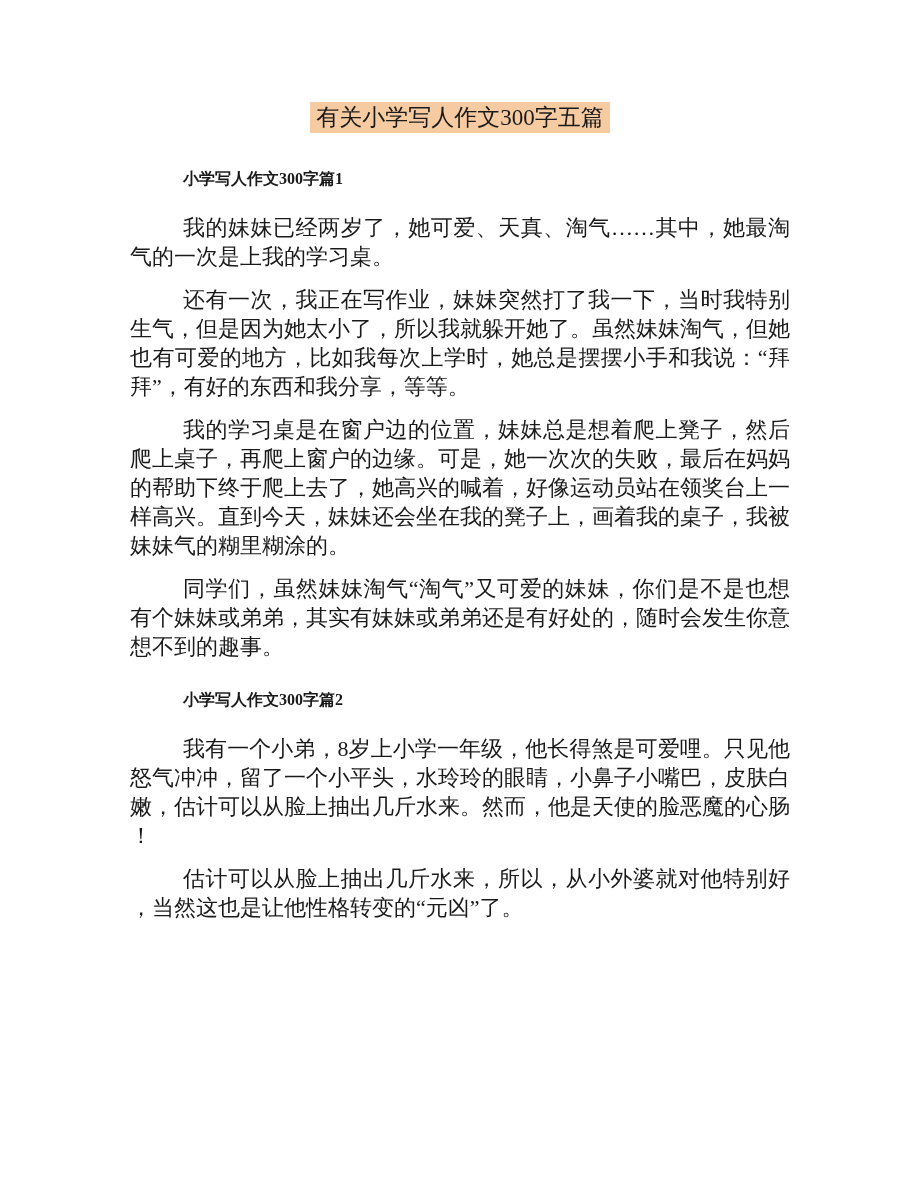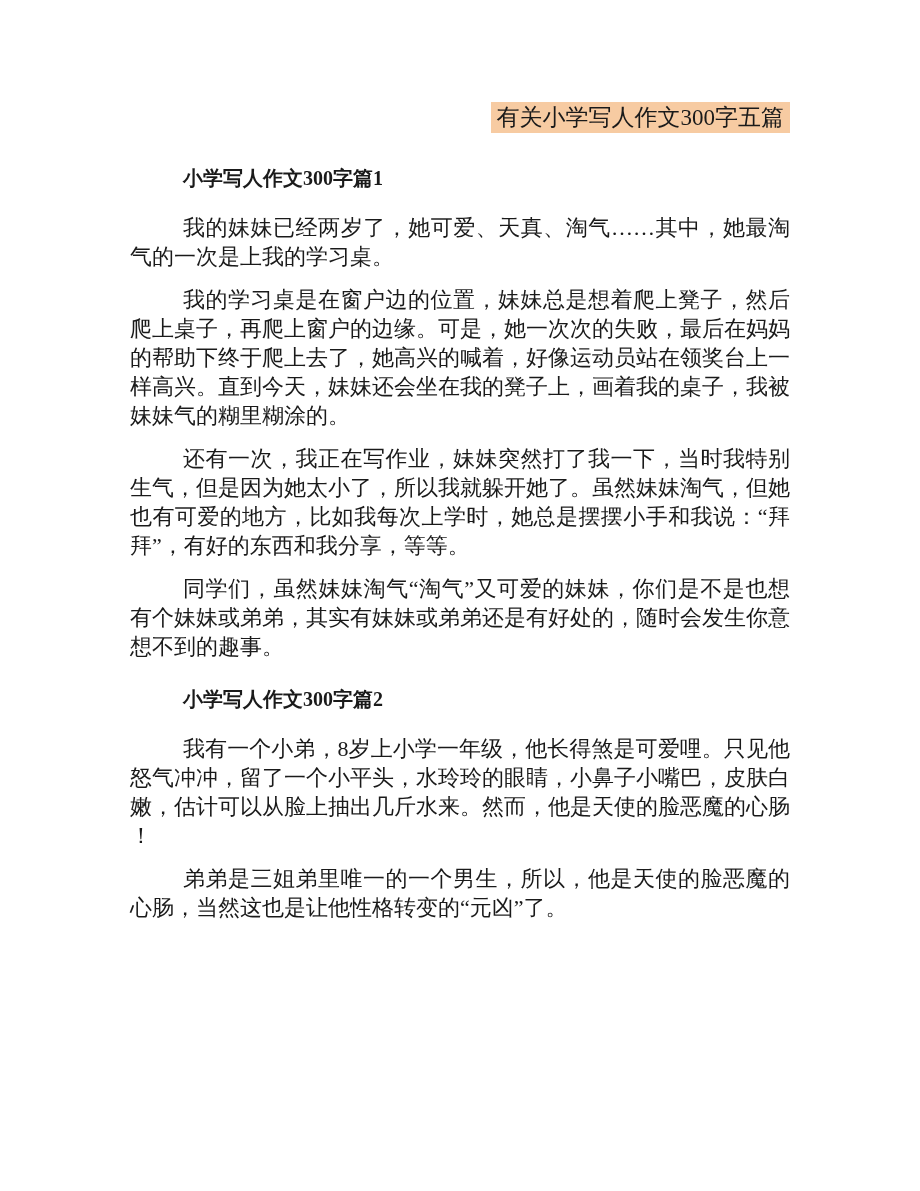--- a/index.html
+++ b/index.html
@@ -13,32 +13,32 @@
     height: 1191px;
     margin: 0 auto;
     background: #ffffff;
     overflow: hidden;
     font-family: "Liberation Serif", "DejaVu Serif", serif;
     color: #1a1a1a;
     box-sizing: border-box;
     padding: 102px 130px 0 130px;
   }
   .doc-title {
-    text-align: right;
+    text-align: center;
     font-size: 23px;
     line-height: 32px;
     margin: 0 0 30px 0;
     font-weight: normal;
   }
   .doc-title .hl {
     background: #f7cba2;
     padding: 3px 6px;
   }
   .section-heading {
-    font-size: 20px;
+    font-size: 16px;
     font-weight: bold;
     line-height: 29px;
     margin: 24px 0 20px 53px;
   }
   .para {
     font-size: 22px;
     line-height: 29px;
     text-indent: 53px;
     margin: 0 0 14px 0;
     text-align: justify;
@@ -49,24 +49,24 @@
 </head>
 <body>
 
 <div class="page">
 
   <h1 class="doc-title"><span class="hl">有关小学写人作文300字五篇</span></h1>
 
   <div>
     <h2 class="section-heading">小学写人作文300字篇1</h2>
     <p class="para">我的妹妹已经两岁了，她可爱、天真、淘气……其中，她最淘气的一次是上我的学习桌。</p>
+    <p class="para">还有一次，我正在写作业，妹妹突然打了我一下，当时我特别生气，但是因为她太小了，所以我就躲开她了。虽然妹妹淘气，但她也有可爱的地方，比如我每次上学时，她总是摆摆小手和我说：“拜拜”，有好的东西和我分享，等等。</p>
     <p class="para">我的学习桌是在窗户边的位置，妹妹总是想着爬上凳子，然后爬上桌子，再爬上窗户的边缘。可是，她一次次的失败，最后在妈妈的帮助下终于爬上去了，她高兴的喊着，好像运动员站在领奖台上一样高兴。直到今天，妹妹还会坐在我的凳子上，画着我的桌子，我被妹妹气的糊里糊涂的。</p>
-    <p class="para">还有一次，我正在写作业，妹妹突然打了我一下，当时我特别生气，但是因为她太小了，所以我就躲开她了。虽然妹妹淘气，但她也有可爱的地方，比如我每次上学时，她总是摆摆小手和我说：“拜拜”，有好的东西和我分享，等等。</p>
     <p class="para">同学们，虽然妹妹淘气“淘气”又可爱的妹妹，你们是不是也想有个妹妹或弟弟，其实有妹妹或弟弟还是有好处的，随时会发生你意想不到的趣事。</p>
   </div>
 
   <div>
     <h2 class="section-heading">小学写人作文300字篇2</h2>
     <p class="para">我有一个小弟，8岁上小学一年级，他长得煞是可爱哩。只见他怒气冲冲，留了一个小平头，水玲玲的眼睛，小鼻子小嘴巴，皮肤白嫩，估计可以从脸上抽出几斤水来。然而，他是天使的脸恶魔的心肠！</p>
-    <p class="para">弟弟是三姐弟里唯一的一个男生，所以，他是天使的脸恶魔的心肠，当然这也是让他性格转变的“元凶”了。</p>
+    <p class="para">估计可以从脸上抽出几斤水来，所以，从小外婆就对他特别好，当然这也是让他性格转变的“元凶”了。</p>
   </div>
 
 </div>
 
 </body></html>

